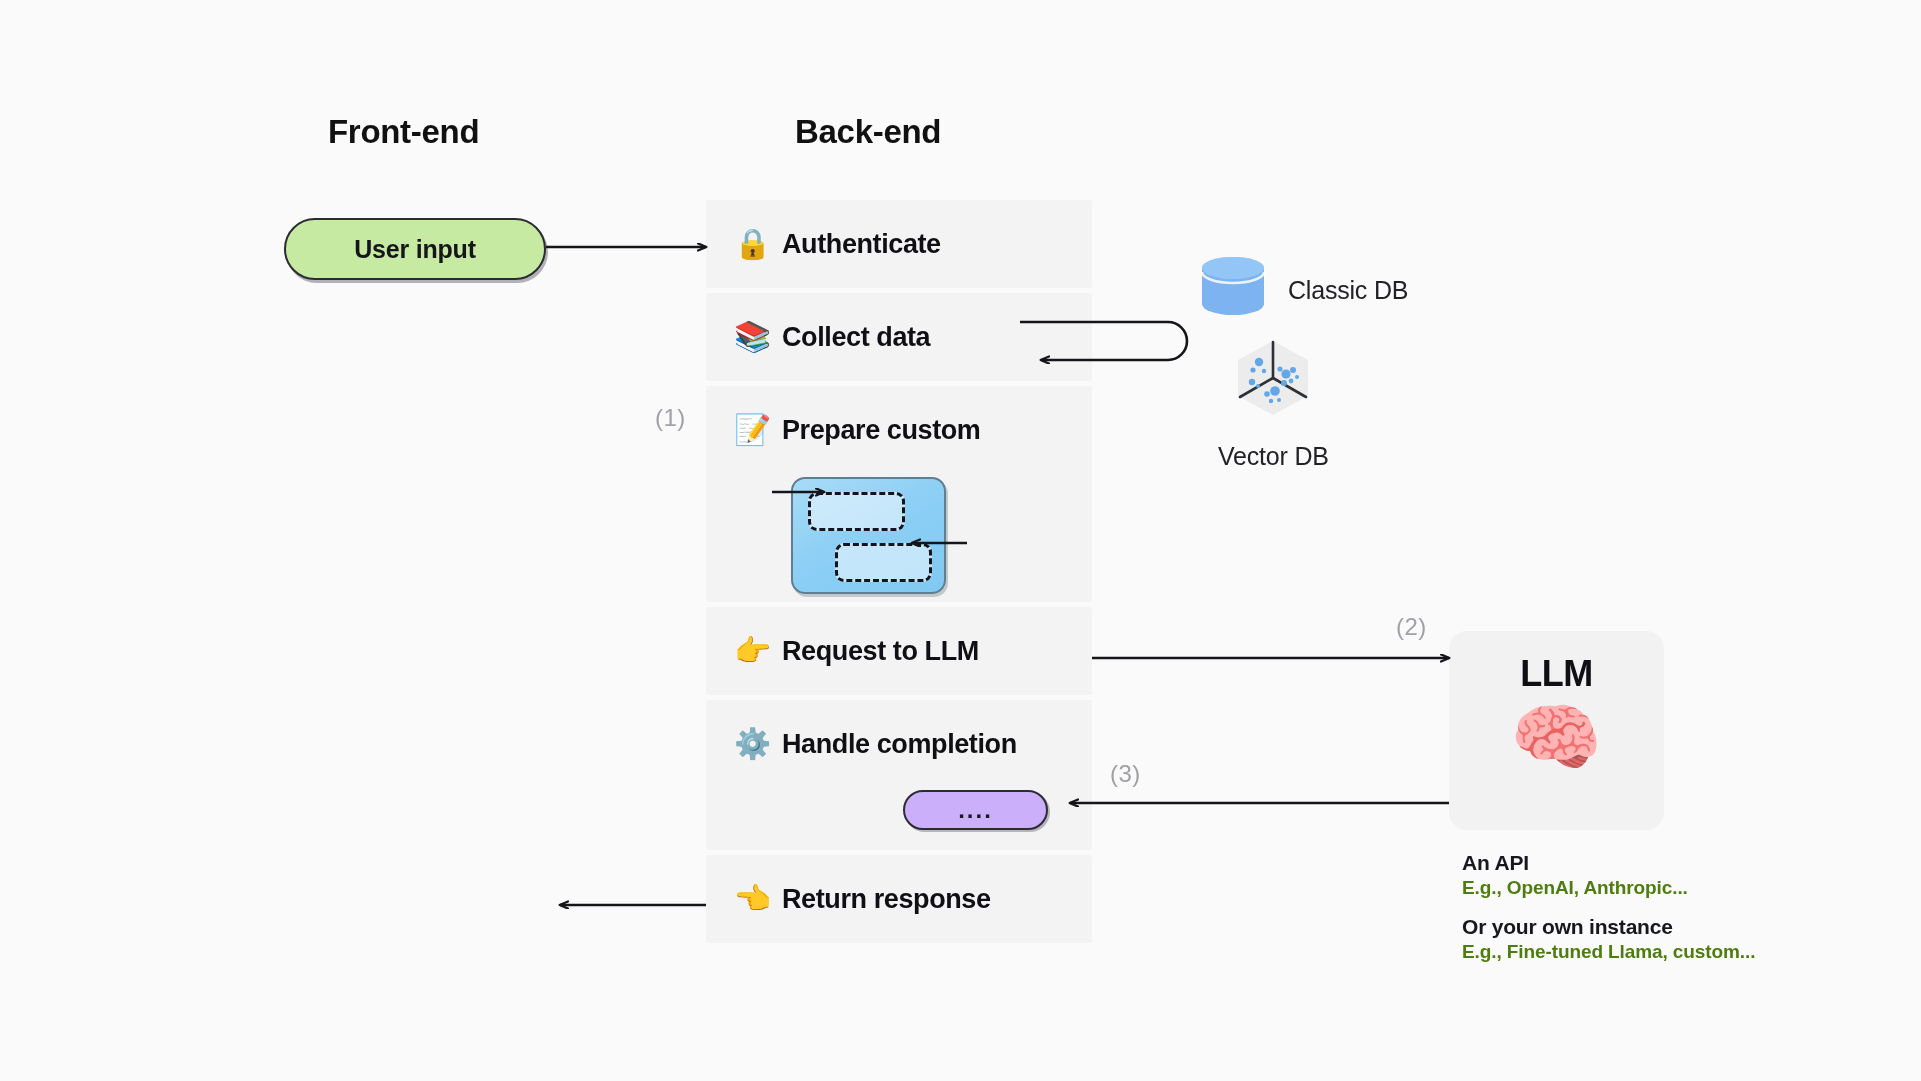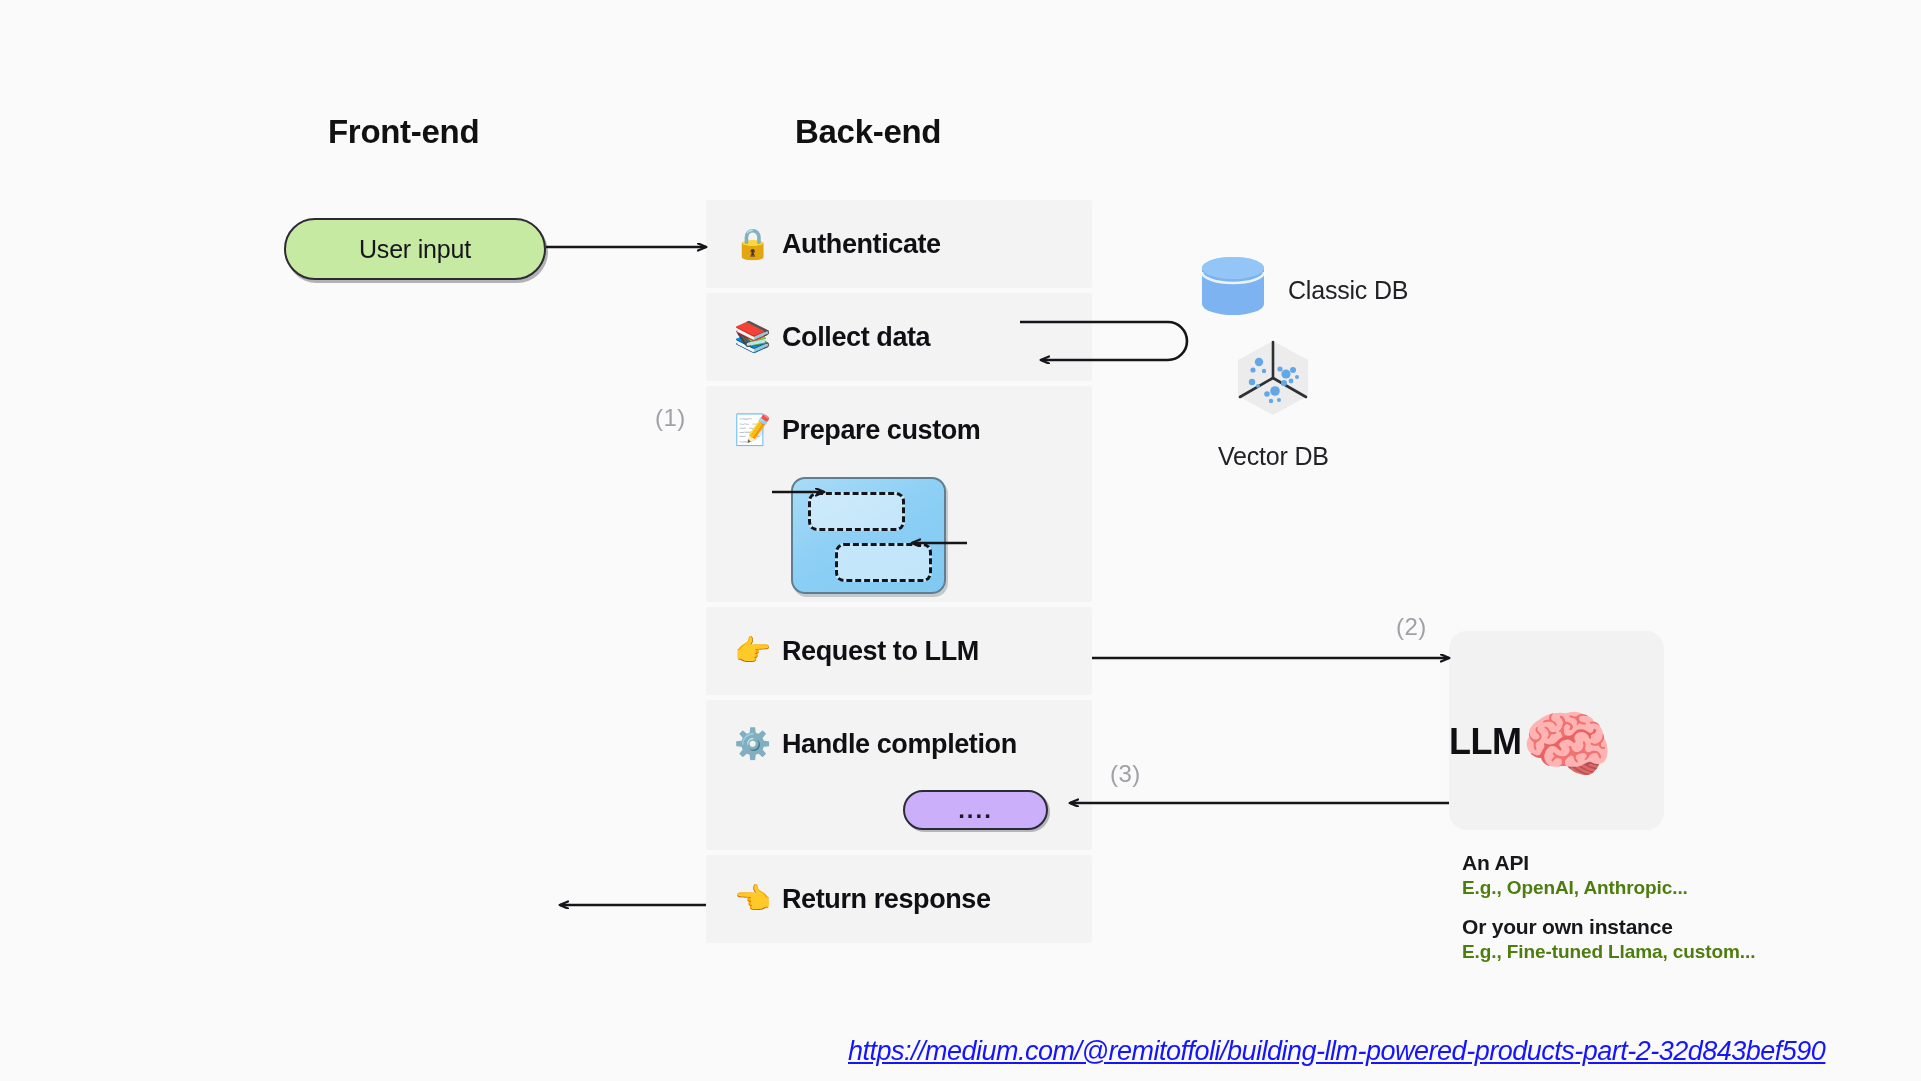--- a/index.html
+++ b/index.html
@@ -34,21 +34,21 @@
   
   .pill {
     position: absolute;
     display: flex;
     align-items: center;
     justify-content: center;
     border-radius: 40px;
     border: 2px solid #2b2b33;
     box-shadow: 2px 3px 0 rgba(40,40,55,0.35);
     font-size: 25px;
-    font-weight: 400;
+    font-weight: 700;
     color: #15151b;
     letter-spacing: -0.2px;
   }
   #pill-user-input {
     left: 284px; top: 218px; width: 258px; height: 58px;
     background: #c7eaa2;
   }
   #pill-response {
     left: 284px; top: 876px; width: 258px; height: 58px;
     background: #cbaffb;
@@ -171,21 +171,21 @@
   
   #llm-card {
     position: absolute;
     left: 1449px;
     top: 631px;
     width: 215px;
     height: 199px;
     background: #f2f2f3;
     border-radius: 18px;
     display: flex;
-    flex-direction: row;
+    flex-direction: column;
     align-items: center;
     justify-content: flex-start;
     padding-top: 22px;
     box-sizing: border-box;
   }
   #llm-card-title {
     font-size: 36px;
     font-weight: 700;
     color: #101014;
     letter-spacing: -0.5px;
@@ -355,21 +355,20 @@
     <div id="llm-brain-icon">🧠</div>
   </div>
 
   <div id="llm-notes">
     <div class="note-title">An API</div>
     <div class="note-sub">E.g., OpenAI, Anthropic...</div>
     <div class="note-title">Or your own instance</div>
     <div class="note-sub">E.g., Fine-tuned Llama, custom...</div>
   </div>
 
-  <a id="source-link" href="#">https://medium.com/@remitoffoli/building-llm-powered-products-part-2-32d843bef590</a>
 
   <svg id="connectors">
     <defs>
       <marker id="arrowhead" markerWidth="11" markerHeight="11" refX="9" refY="4.2" orient="auto" markerUnits="userSpaceOnUse">
         <path d="M1,0.6 L9.4,4.2 L1,7.8" fill="none" stroke="#16161a" stroke-width="2.2" stroke-linecap="round" stroke-linejoin="round"></path>
       </marker>
     </defs>
 
     <line x1="546" y1="247" x2="706" y2="247" stroke="#16161a" stroke-width="2.6" marker-end="url(#arrowhead)"></line>
 

